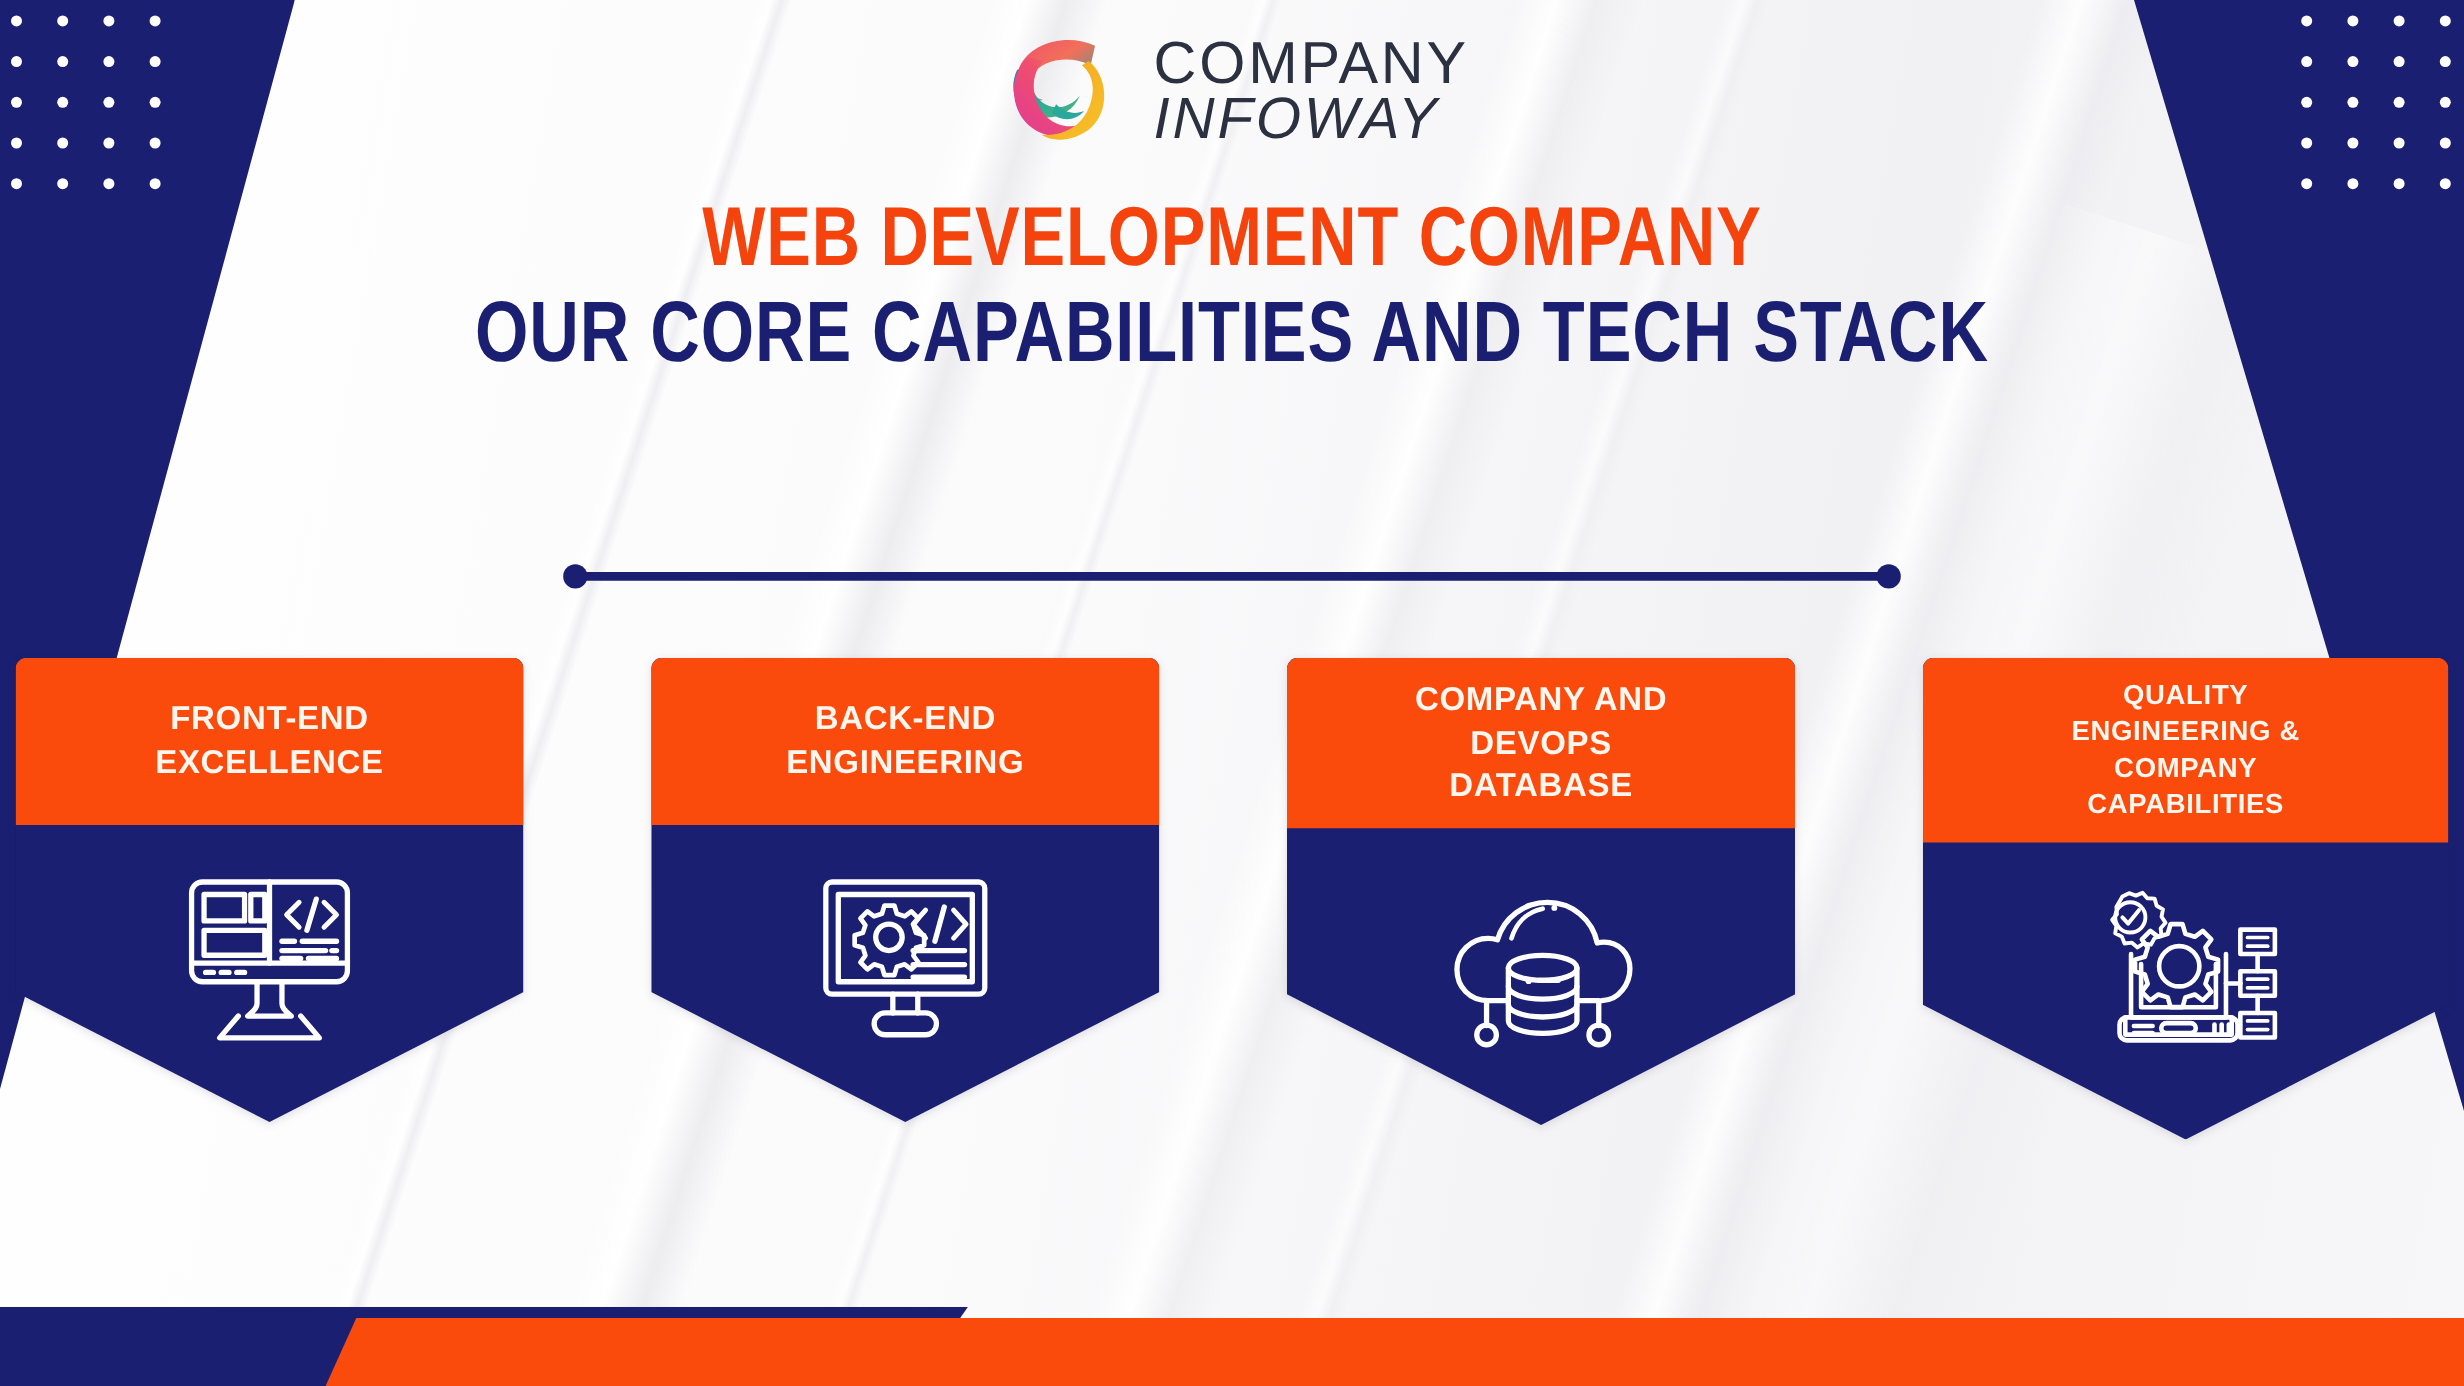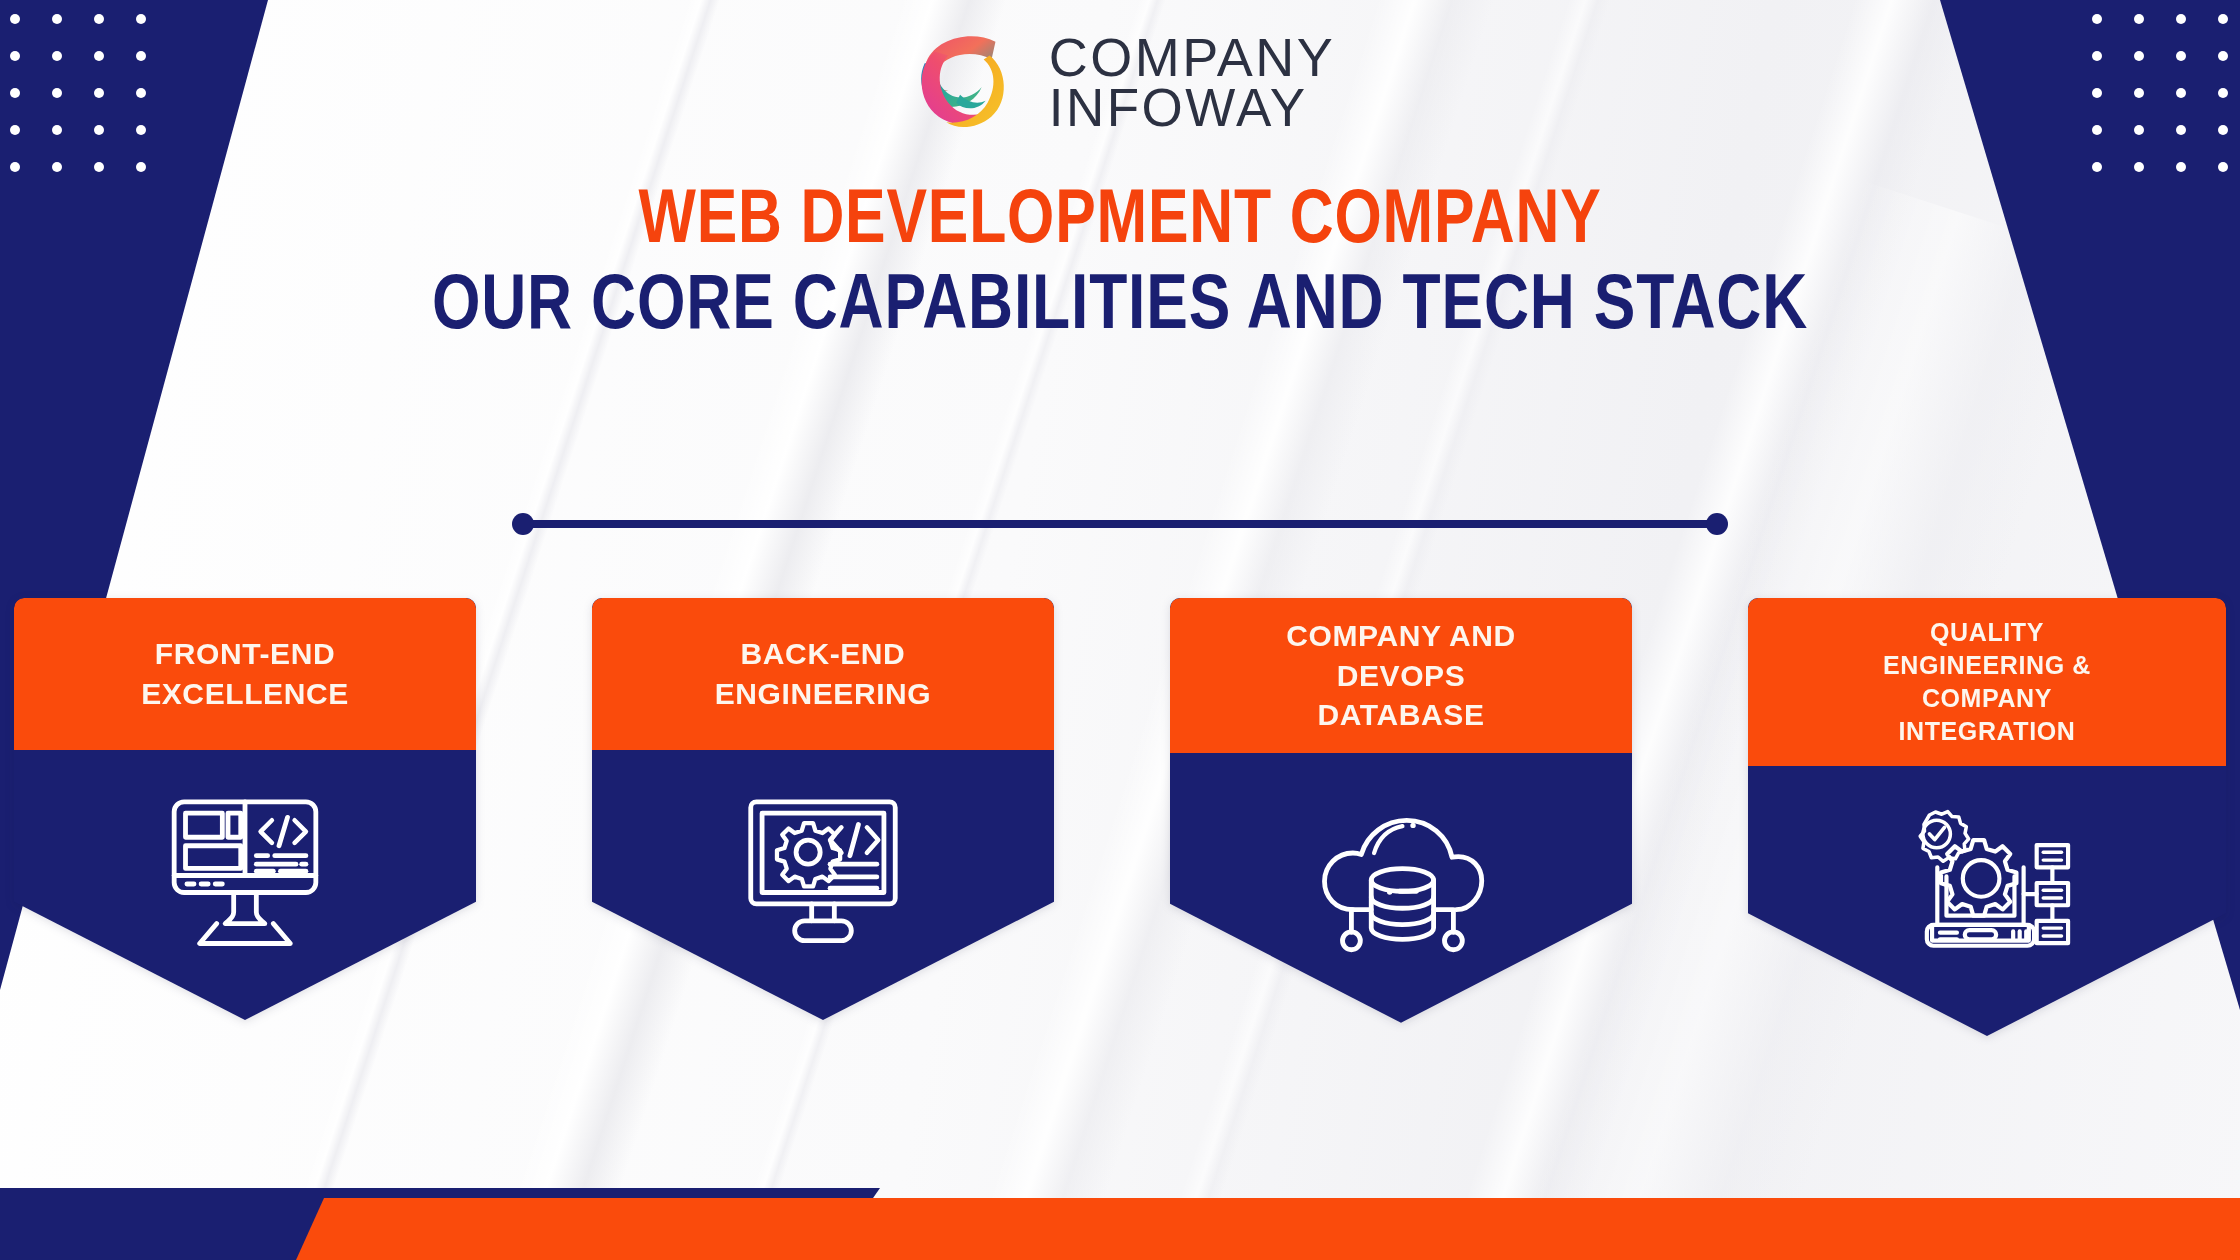--- a/index.html
+++ b/index.html
@@ -67,21 +67,21 @@
     display:flex;align-items:center;justify-content:center;gap:26px;
     padding-top:24px;
   }
   .logo-mark{width:118px;height:118px;flex:0 0 auto;}
   .logo-words{
     display:flex;flex-direction:column;align-items:flex-start;
     line-height:.96;
     color:#2c3142;
     font-size:54px;letter-spacing:2.5px;font-weight:400;
   }
-  .logo-words .w2{font-size:53px;}
+  .logo-words .w2{font-size:53px;font-style:italic;}
 
   .title{
     margin-top:36px;
     font-family:"Liberation Sans Narrow","Liberation Sans",sans-serif;
     font-weight:700;
     font-size:76px;
     letter-spacing:1px;
     color:#f5430d;
     transform:scaleX(.80);
     line-height:1.0;
@@ -365,21 +365,21 @@
       </div>
     </div>
 
     <div class="card wide">
       <div class="card-inner">
         <div class="card-head">
           <div>
             <span>QUALITY</span>
             <span>ENGINEERING &amp;</span>
             <span>COMPANY</span>
-            <span>INTEGRATION</span>
+            <span>CAPABILITIES</span>
           </div>
         </div>
         <div class="card-body">
           <div class="card-icon">
             <svg viewBox="0 0 130 120" fill="none" stroke="#ffffff" stroke-width="3.2" stroke-linecap="round" stroke-linejoin="round" xmlns="http://www.w3.org/2000/svg">
               <path d="M21 8 l4.6 -2.3 4.8 1.7 4.6 -2 3.3 3.8 5.1 .3 1.4 4.9 4.4 2.6 -1 5 2.8 4.3 -3.4 3.8 .5 5.1 -4.8 1.8 -2.5 4.5 -5 -.9 -4.3 2.8 -3.9 -3.3 -5.1 .6 -1.9 -4.8 -4.6 -2.4 .8 -5.1 -2.9 -4.2 3.3 -3.9 -.4 -5.1z" stroke-width="2.7"></path>
               <circle cx="26.5" cy="22.5" r="10.5" stroke-width="2.7"></circle>
               <polyline points="21,22.5 25,26.8 32.5,17.5" stroke-width="2.8"></polyline>
               <path d="M27 48 L27 92 L93 92 L93 48"></path>
               <path d="M34 55 L34 85 L86 85 L86 55"></path>

